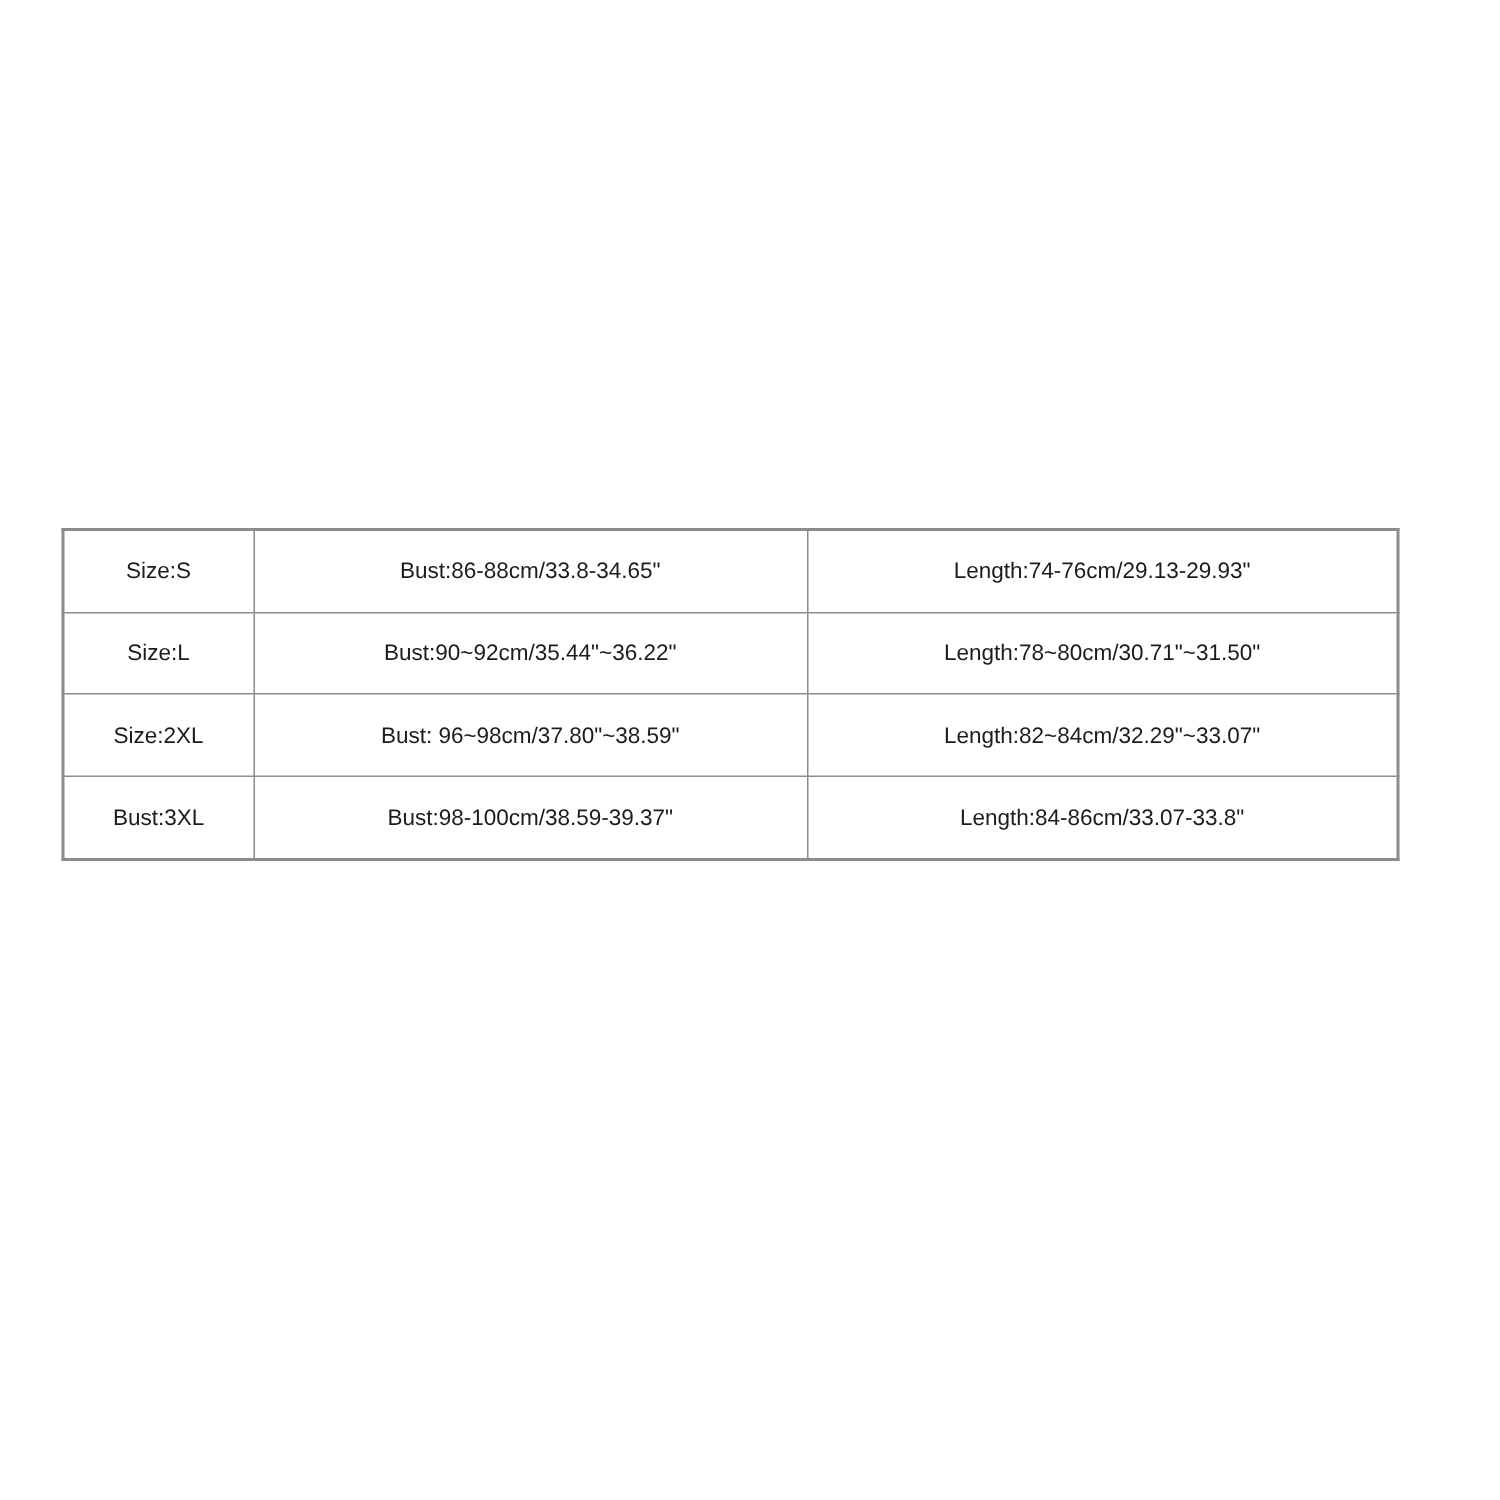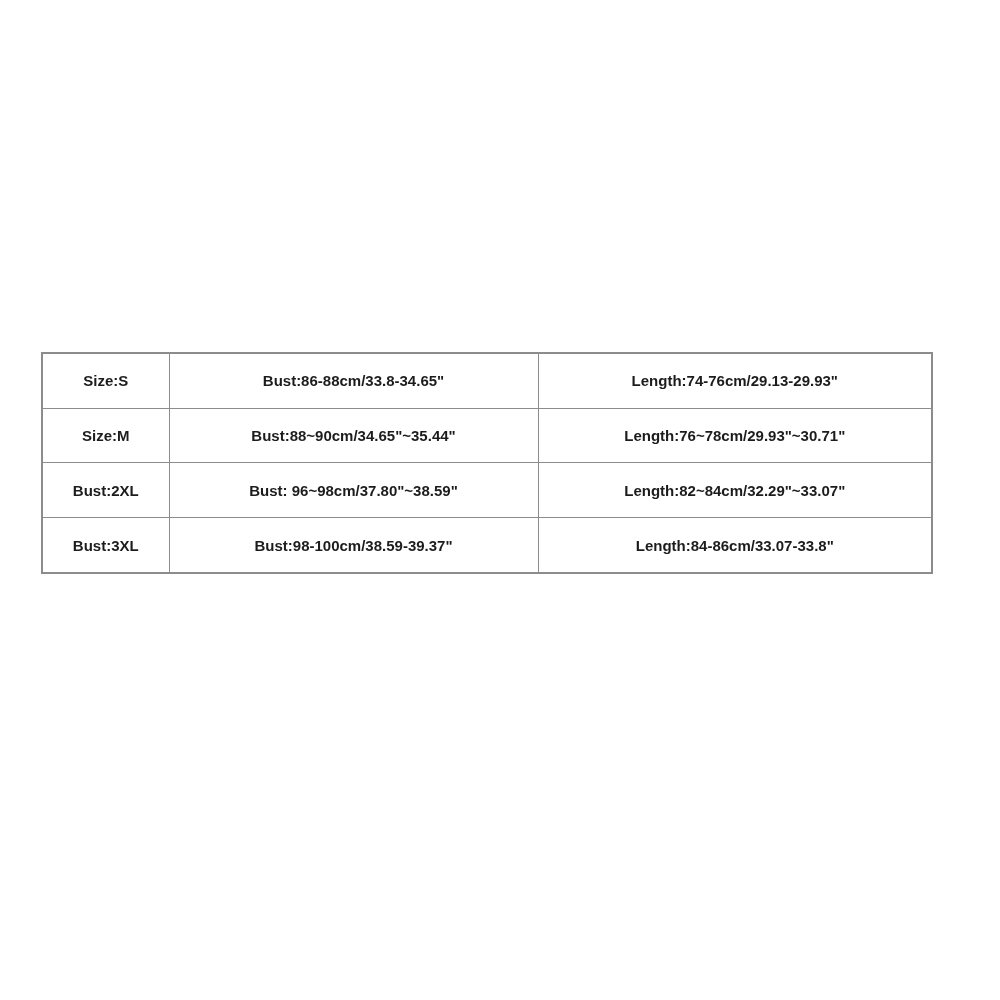--- a/index.html
+++ b/index.html
@@ -24,21 +24,21 @@
     width: 890px;
     height: 222px;
     border-collapse: collapse;
     table-layout: fixed;
     border: 2px solid #8c8c8c;
   }
   table.size-chart td {
     border: 1px solid #8c8c8c;
     text-align: center;
     vertical-align: middle;
-    font-weight: bold;
+    font-weight: normal;
     font-size: 15px;
     color: #1c1c1c;
     height: 37px;
     padding: 0 10px;
     white-space: nowrap;
     overflow: hidden;
   }
   col.c-size   { width: 127px; }
   col.c-bust   { width: 369px; }
   col.c-length { width: 394px; }
@@ -53,26 +53,26 @@
       <col class="c-bust">
       <col class="c-length">
     </colgroup>
     <tbody>
       <tr>
         <td>Size:S</td>
         <td>Bust:86-88cm/33.8-34.65"</td>
         <td>Length:74-76cm/29.13-29.93"</td>
       </tr>
       <tr>
-        <td>Size:M</td>
-        <td>Bust:88~90cm/34.65"~35.44"</td>
-        <td>Length:76~78cm/29.93"~30.71"</td>
+        <td>Size:L</td>
+        <td>Bust:90~92cm/35.44"~36.22"</td>
+        <td>Length:78~80cm/30.71"~31.50"</td>
       </tr>
       <tr>
-        <td>Bust:2XL</td>
+        <td>Size:2XL</td>
         <td>Bust: 96~98cm/37.80"~38.59"</td>
         <td>Length:82~84cm/32.29"~33.07"</td>
       </tr>
       <tr>
         <td>Bust:3XL</td>
         <td>Bust:98-100cm/38.59-39.37"</td>
         <td>Length:84-86cm/33.07-33.8"</td>
       </tr>
     </tbody>
   </table>

